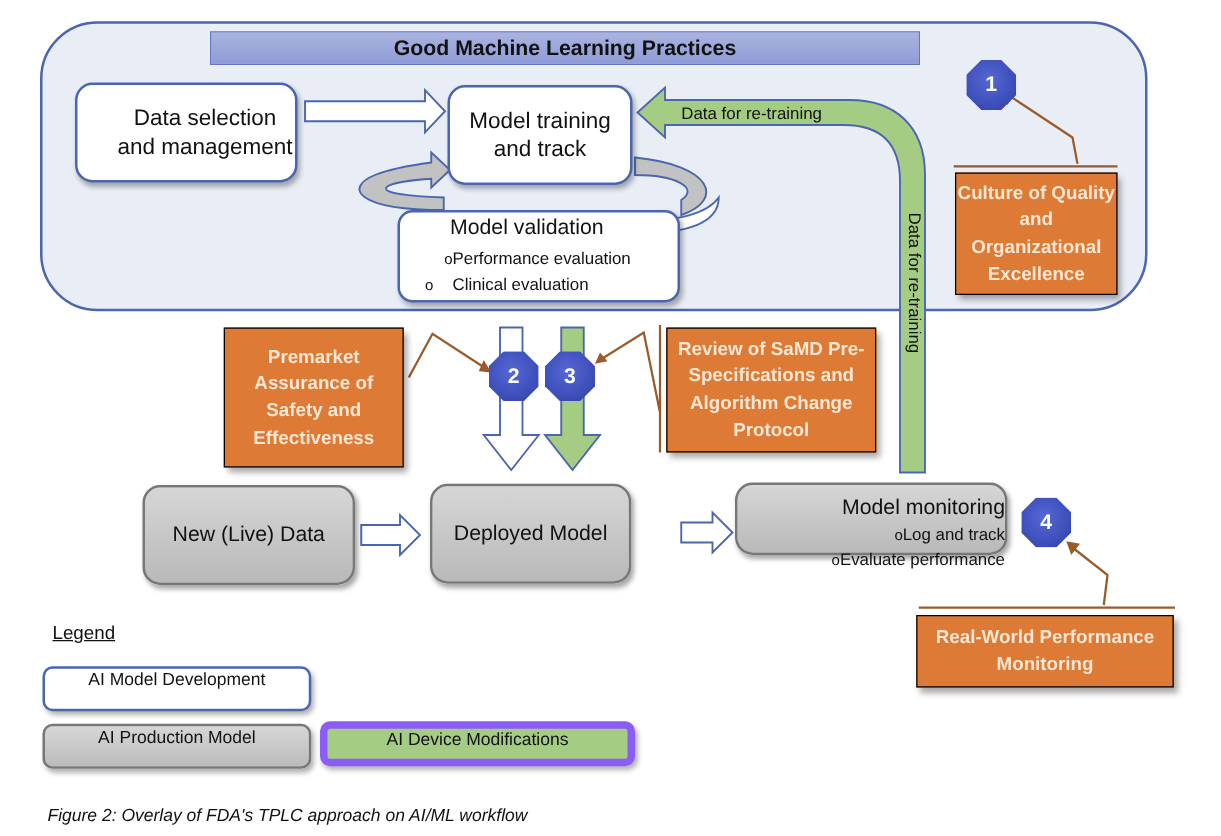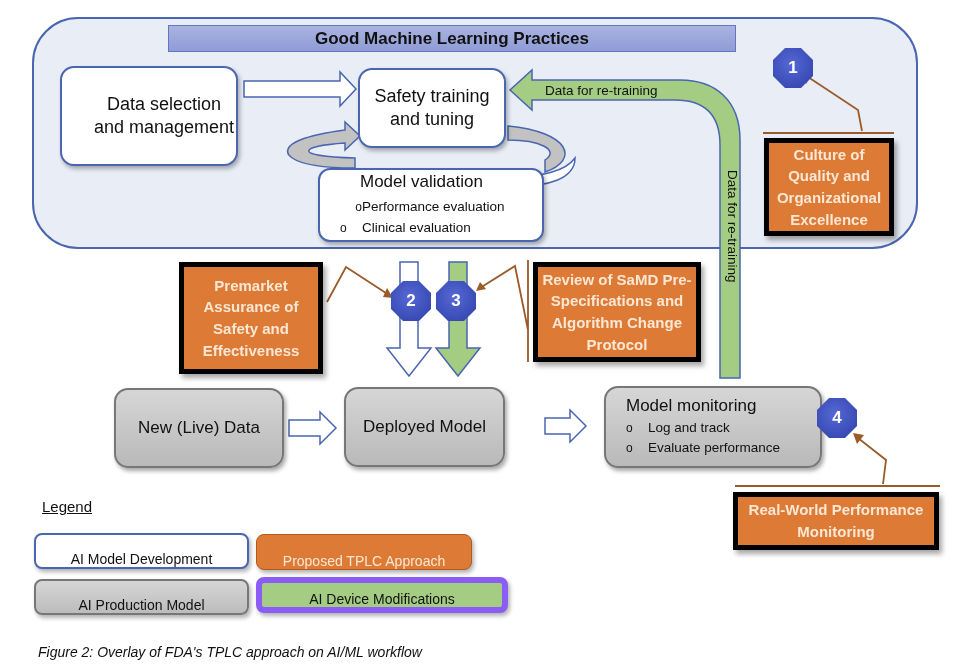--- a/index.html
+++ b/index.html
@@ -12,37 +12,37 @@
   .gmlp-title { left: 168px; top: 25px; width: 568px; height: 27px;
                 background: linear-gradient(#a9b4e0, #8f9bd6); border: 1px solid #6475c1;
                 box-sizing: border-box; font-weight: bold; font-size: 17px; text-align: center;
                 line-height: 25px; color: #111; }
   .white-box { background: #fff; border: 2px solid #4a66b0; border-radius: 14px; box-sizing: border-box;
                box-shadow: 2px 3px 4px rgba(0,0,0,0.3); display: flex; align-items: center;
                justify-content: center; text-align: center; font-size: 18px; line-height: 1.3; }
   .gray-box { background: linear-gradient(#d6d6d6, #b9b9b9); border: 2px solid #777; border-radius: 14px;
               box-sizing: border-box; box-shadow: 2px 3px 4px rgba(0,0,0,0.35); display: flex;
               align-items: center; justify-content: center; text-align: center; font-size: 17px; }
-  .orange-box { background: #dd7a35; border: 5px solid #000000; color: #fbe7d4; font-weight: bold;
+  .orange-box { background: #dd7a35; border: 1px solid #000000; color: #fbe7d4; font-weight: bold;
                 box-shadow: 3px 4px 5px rgba(0,0,0,0.35); display: flex; align-items: center;
                 justify-content: center; text-align: center; font-size: 15px; line-height: 1.45;
                 box-sizing: border-box; }
   .validation-box { left: 318px; top: 168px; width: 226px; height: 74px; background: #fff;
                     border: 2px solid #4a66b0; border-radius: 12px; box-sizing: border-box;
                     box-shadow: 2px 3px 4px rgba(0,0,0,0.3); }
   .validation-title { left: 360px; top: 172px; font-size: 17px; }
   .bullet-line { font-size: 13.5px; }
   .bullet { font-size: 12px; display: inline-block; width: 22px; }
   .badge { width: 40px; height: 40px; background: radial-gradient(circle at 45% 40%, #5568d4, #2e3fa8);
            clip-path: polygon(30% 0%, 70% 0%, 100% 30%, 100% 70%, 70% 100%, 30% 100%, 0% 70%, 0% 30%);
            color: #fff; font-weight: bold; font-size: 17px; display: flex; align-items: center;
            justify-content: center; }
   .legend-heading { left: 42px; top: 498px; font-size: 15px; text-decoration: underline; }
   .legend-box { height: 36px; border-radius: 8px; box-sizing: border-box; display: flex;
-                align-items: flex-end; justify-content: center; font-size: 14px;
+                align-items: flex-start; justify-content: center; font-size: 14px;
                 box-shadow: 2px 3px 4px rgba(0,0,0,0.3); }
   .caption { left: 38px; top: 644px; font-size: 14px; font-style: italic; }
   .vtext { left: 722px; top: 170px; width: 20px; height: 200px; writing-mode: vertical-rl;
            font-size: 13.5px; display: flex; align-items: center; justify-content: flex-start; }
 </style>
 </head>
 <body>
 
 <div id="diagram">
 
@@ -73,46 +73,46 @@
       <path d="M735,486 L940,486 M883,484 L886,460 L858,438"></path>
     </g>
     <g fill="#9a5a2a">
       <polygon points="800,72 812,74 806,84"></polygon>
       <polygon points="393,298 383,297 387,288"></polygon>
       <polygon points="476,291 480,282 486,289"></polygon>
       <polygon points="853,433 864,435 857,444"></polygon>
     </g>
   </svg>
 
-  <div class="abs white-box" style="left:60px;top:66px;width:178px;height:100px;padding-left:30px;">
+  <div class="abs white-box" style="left:60px;top:66px;width:178px;height:80px;padding-left:30px;">
     <span>Data selection and management</span>
   </div>
   <div class="abs white-box" style="left:358px;top:68px;width:148px;height:80px;">
-    <span>Safety training and tuning</span>
+    <span>Model training and track</span>
   </div>
 
   <div class="abs validation-box"></div>
   <div class="abs validation-title">Model validation</div>
   <div class="abs bullet-line" style="left:340px;top:199px;text-align:right;">
     <span class="bullet">o</span><span>Performance evaluation</span>
   </div>
   <div class="abs bullet-line" style="left:340px;top:220px;">
     <span class="bullet">o</span><span>Clinical evaluation</span>
   </div>
 
   <div class="abs" style="left:545px;top:83px;font-size:13.5px;">Data for re-training</div>
   <div class="abs vtext">Data for re-training</div>
 
   <div class="abs gray-box" style="left:114px;top:388px;width:170px;height:80px;">
     <span>New (Live) Data</span>
   </div>
   <div class="abs gray-box" style="left:344px;top:387px;width:161px;height:80px;">
     <span>Deployed Model</span>
   </div>
-  <div class="abs gray-box" style="left:604px;top:386px;width:218px;height:82px;display:block;text-align:left;">
+  <div class="abs gray-box" style="left:588px;top:386px;width:218px;height:58px;display:block;text-align:right;">
     <div style="margin:8px 0 0 20px;font-size:17px;">Model monitoring</div>
     <div class="bullet-line" style="margin:4px 0 0 20px;">
       <span class="bullet">o</span><span>Log and track</span>
     </div>
     <div class="bullet-line" style="margin:5px 0 0 20px;">
       <span class="bullet">o</span><span>Evaluate performance</span>
     </div>
   </div>
 
   <div class="abs orange-box" style="left:764px;top:138px;width:130px;height:98px;">
@@ -130,23 +130,20 @@
 
   <div class="abs badge" style="left:773px;top:48px;">1</div>
   <div class="abs badge" style="left:391px;top:281px;">2</div>
   <div class="abs badge" style="left:436px;top:281px;">3</div>
   <div class="abs badge" style="left:817px;top:398px;">4</div>
 
   <div class="abs legend-heading">Legend</div>
   <div class="abs legend-box" style="left:34px;top:533px;width:215px;background:#fff;border:2px solid #4a66b0;">
     <span>AI Model Development</span>
   </div>
-  <div class="abs legend-box" style="left:256px;top:534px;width:216px;background:#dd7a35;color:#fbe7d4;border:1px solid #b25a1c;">
-    <span>Proposed TPLC Approach</span>
-  </div>
   <div class="abs legend-box" style="left:34px;top:579px;width:215px;background:linear-gradient(#d6d6d6,#bcbcbc);border:2px solid #777;">
     <span>AI Production Model</span>
   </div>
   <div class="abs legend-box" style="left:256px;top:577px;width:252px;background:#a4cc82;border:6px solid #8b5cf6;">
     <span>AI Device Modifications</span>
   </div>
 
   <div class="abs caption">Figure 2: Overlay of FDA's TPLC approach on AI/ML workflow</div>
 </div>
 

